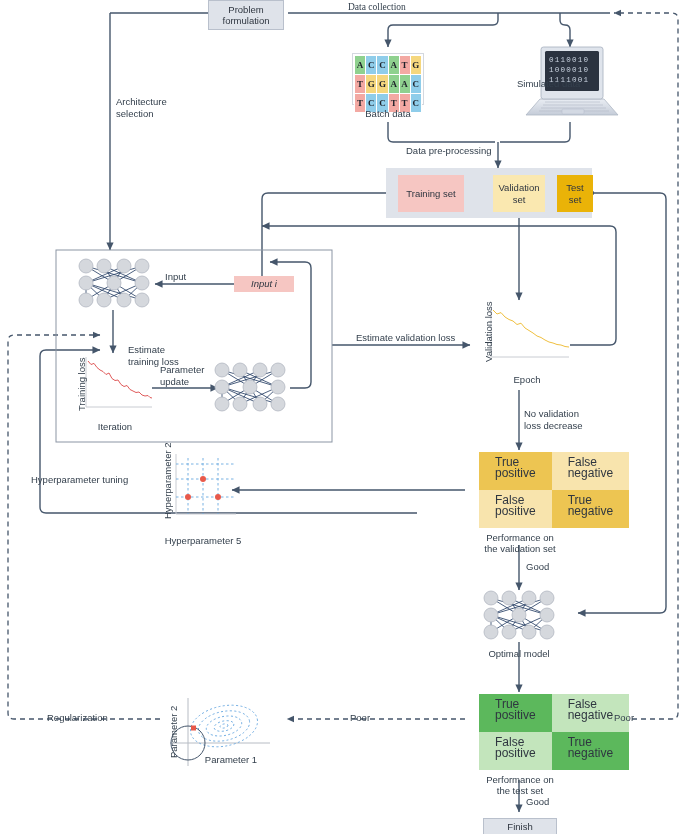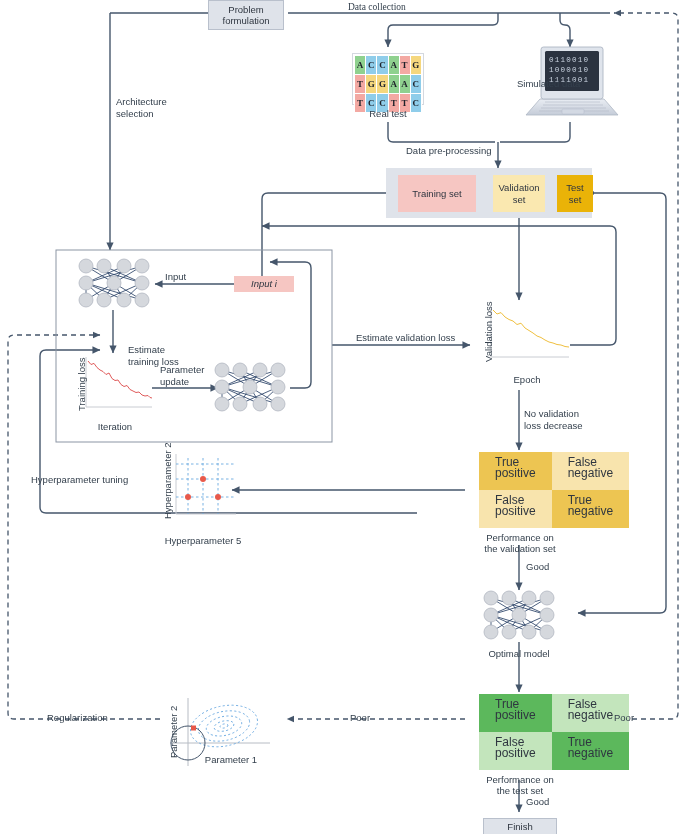--- a/index.html
+++ b/index.html
@@ -159,21 +159,21 @@
         <td class="nT">T</td>
         <td class="nC">C</td>
         <td class="nC">C</td>
         <td class="nT">T</td>
         <td class="nT">T</td>
         <td class="nC">C</td>
       </tr>
     </tbody>
       </table>
   </div>
-  <div class="plotcap" style="left:348px;top:108px;width:80px;">Real test</div>
+  <div class="plotcap" style="left:348px;top:108px;width:80px;">Batch data</div>
 
   <svg style="position:absolute;left:524px;top:45px;" width="96" height="76" viewBox="0 0 96 76">
     <defs>
       <linearGradient id="lg" x1="0" y1="0" x2="0" y2="1">
         <stop offset="0" stop-color="#e9edf3"></stop>
           <stop offset="1" stop-color="#c5ccd8"></stop>
       </linearGradient>
     </defs>
     <path d="M16,54 L80,54 L94,70 L2,70 Z" fill="url(#lg)" stroke="#aeb7c4" stroke-width="0.8"></path>
     <rect x="17" y="2" width="62" height="52" rx="2.5" fill="#dfe4ec" stroke="#aeb7c4" stroke-width="0.9"></rect>
@@ -184,21 +184,21 @@
       <text x="25" y="37">1111001</text>
     </g>
     <g stroke="#b3bbc8" stroke-width="0.6">
       <path d="M21,57 L76,57 M19,60 L79,60 M17,63 L82,63 M15,66 L85,66"></path>
     </g>
     <rect x="38" y="64" width="22" height="5" rx="1" fill="#d3d9e3" stroke="#b3bbc8" stroke-width="0.5"></rect>
   </svg>
   <div class="lbl" style="left:500px;top:78px;margin-left:17px;">Simulated data</div>
 
   <div style="position:absolute;left:386px;top:168px;width:206px;height:50px;background:#dfe3ea;"></div>
-  <div class="box" style="left:398px;top:175px;width:78px;height:37px;background:#f6c6c2;">
+  <div class="box" style="left:398px;top:175px;width:66px;height:37px;background:#f6c6c2;">
     <span>Training set</span>
   </div>
   <div class="box" style="left:493px;top:175px;width:52px;height:37px;background:#fae8b0;">
     <span style="white-space:pre-line;">Validation
 set</span>
   </div>
   <div class="box" style="left:557px;top:175px;width:36px;height:37px;background:#eab308;">
     <span style="white-space:pre-line;">Test
 set</span>
   </div>

